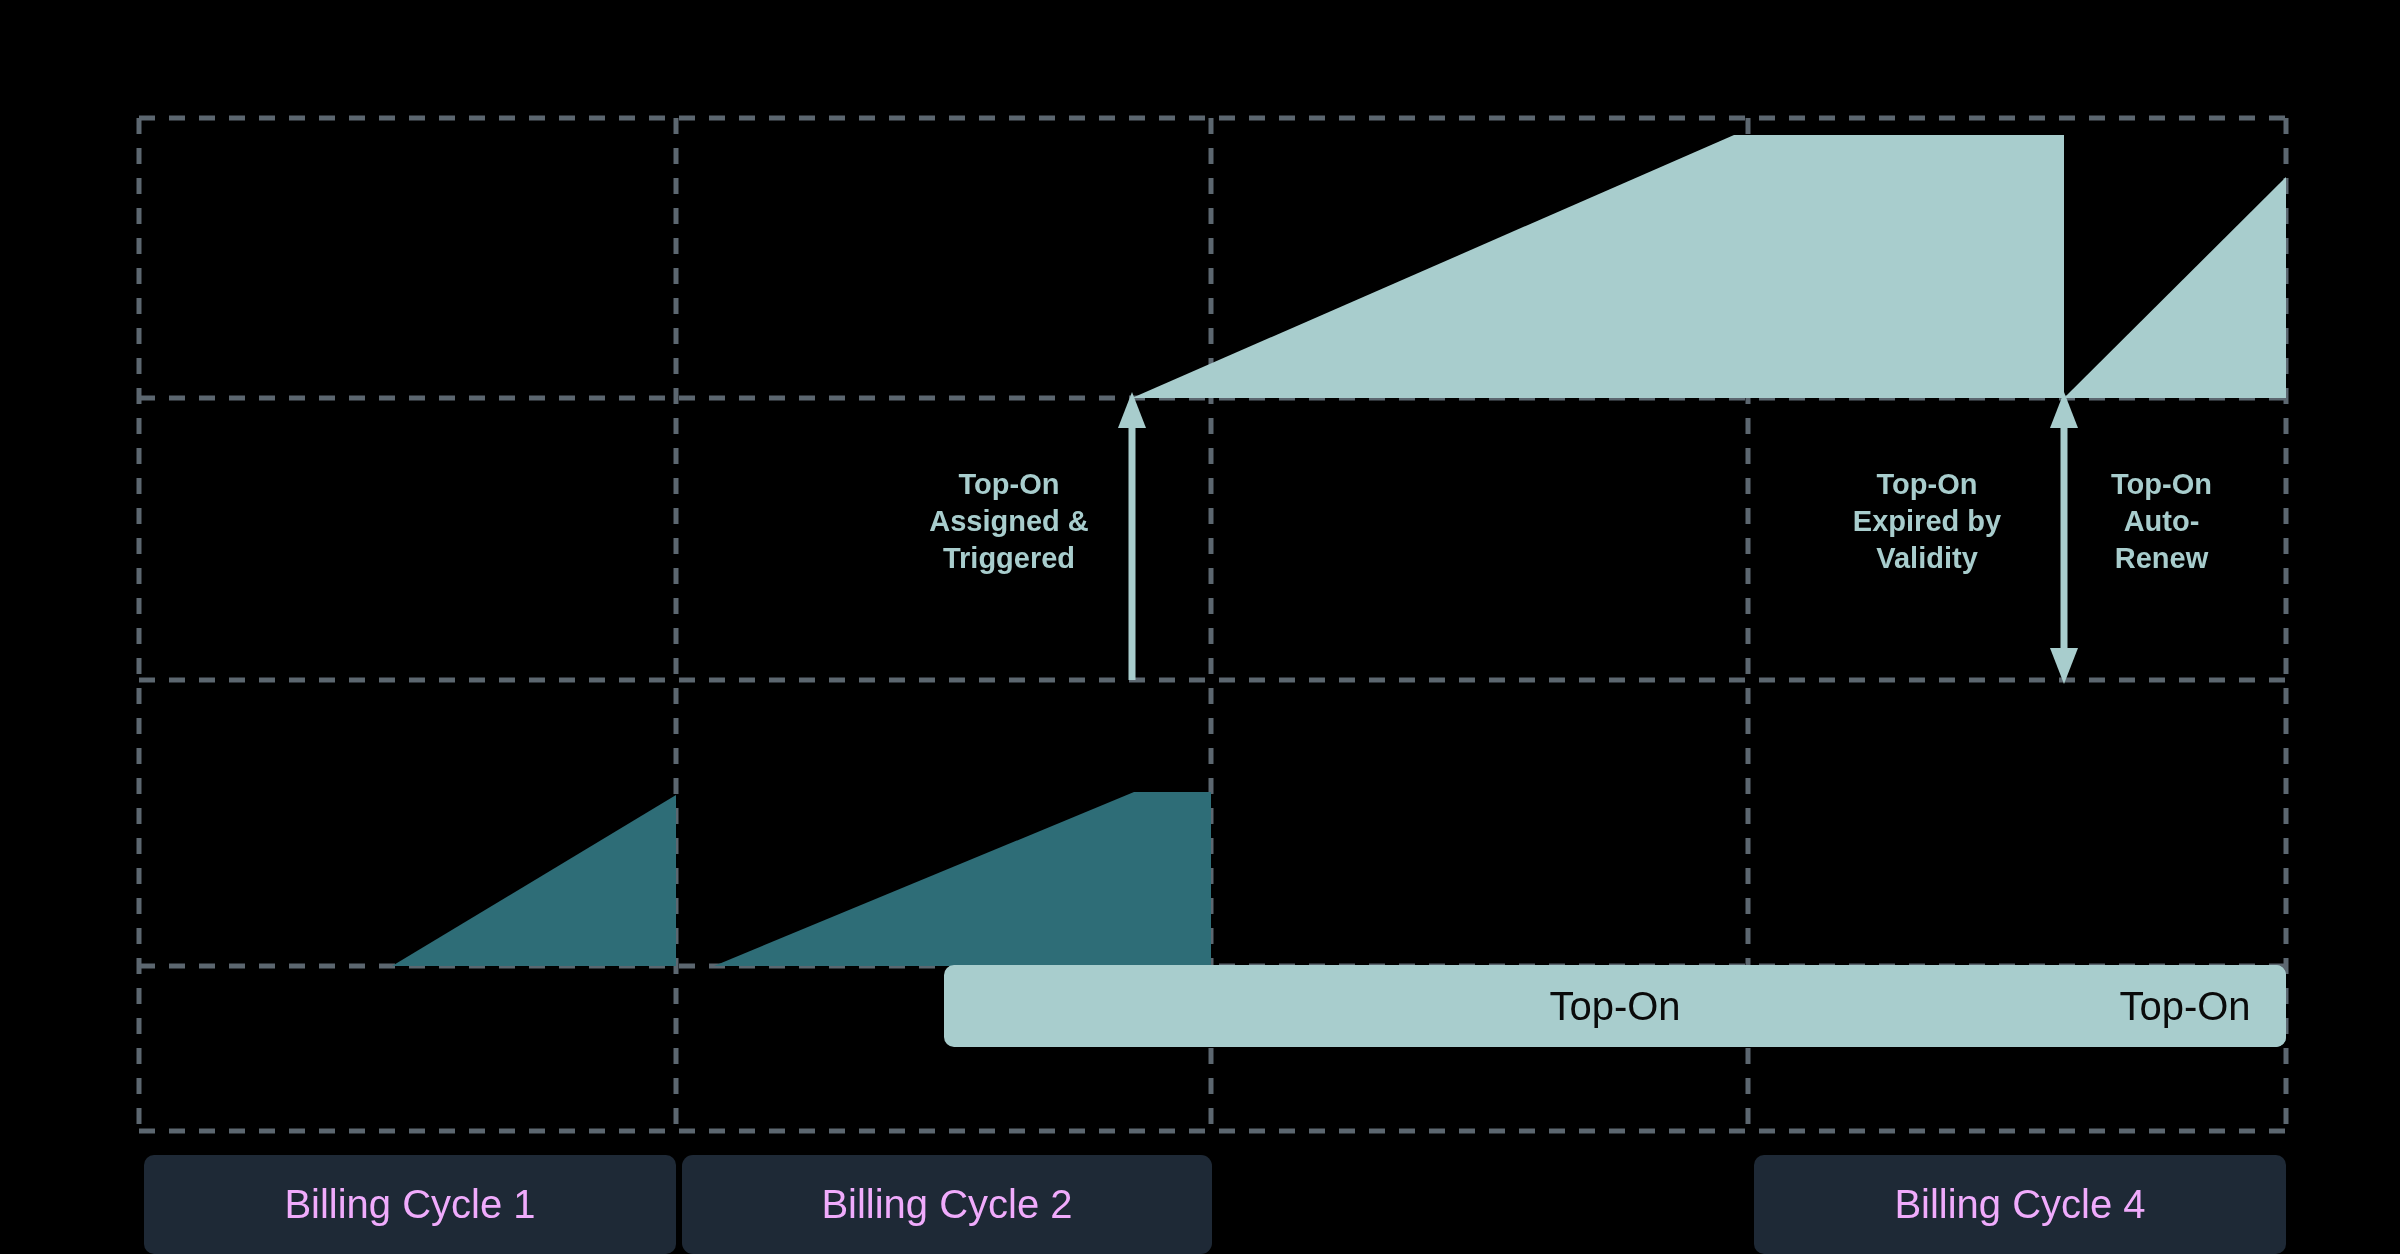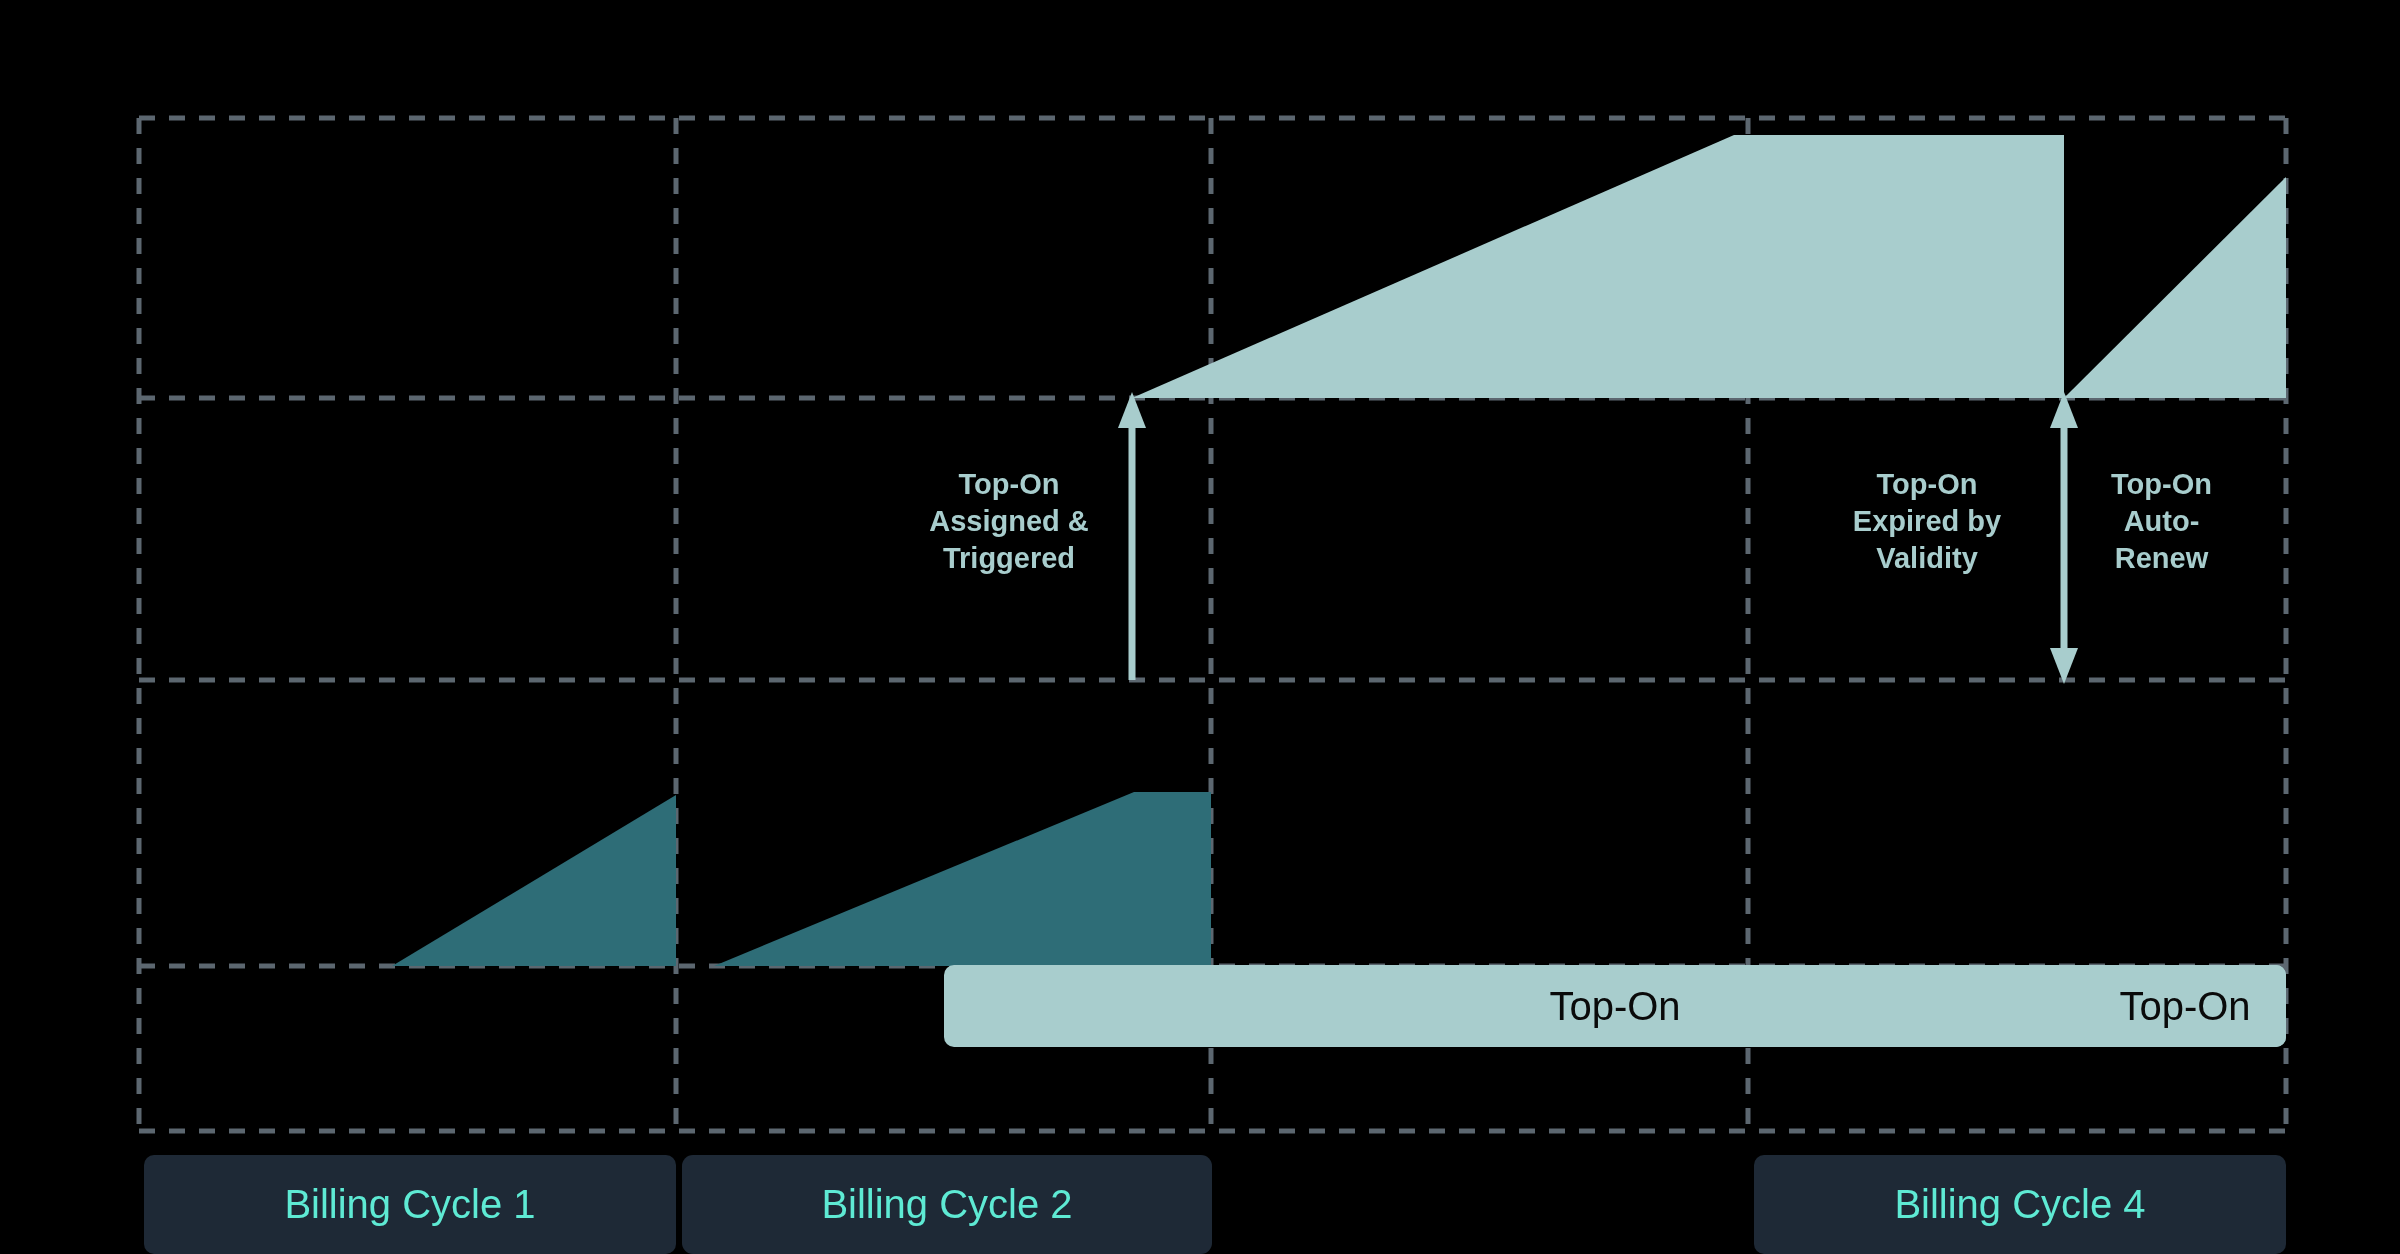--- a/index.html
+++ b/index.html
@@ -1,21 +1,21 @@
 <!DOCTYPE html>
 <html><head>
 <meta charset="utf-8">
 <style>
   html,body{margin:0;padding:0;background:#000;}
   body{width:2400px;height:1254px;position:relative;overflow:hidden;
        font-family:"Liberation Sans","DejaVu Sans",sans-serif;}
   #stage{position:absolute;left:14px;top:0;width:2400px;height:1254px;background:#000000;}
   svg.layer{position:absolute;left:0;top:0;width:2400px;height:1254px;}
   .cyclebar{position:absolute;display:flex;align-items:center;justify-content:center;
-            background:#1E2936;border-radius:10px;color:#5eead4;font-size:40px;}
+            background:#1E2936;border-radius:10px;color:#f0abfc;font-size:40px;}
   .poolbar{position:absolute;display:flex;align-items:center;justify-content:center;
            border-radius:10px;font-size:40px;color:#0A0A0A;}
   .annot{position:absolute;text-align:center;color:#A8CDCD;font-size:29px;
          font-weight:bold;line-height:1.28;white-space:pre-line;}
 </style>
 </head>
 <body>
 
 <div id="stage">
 

